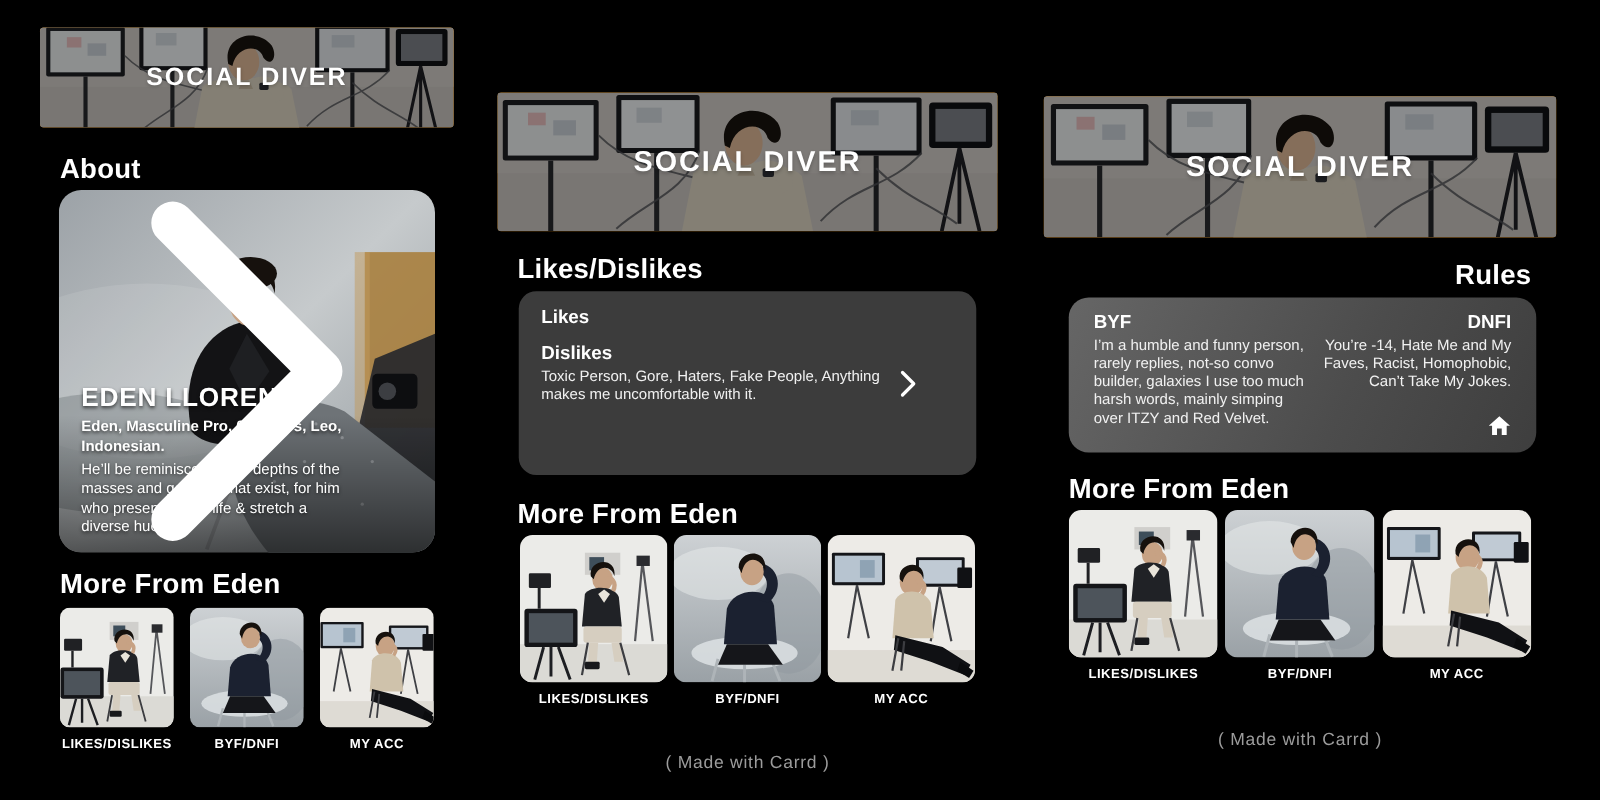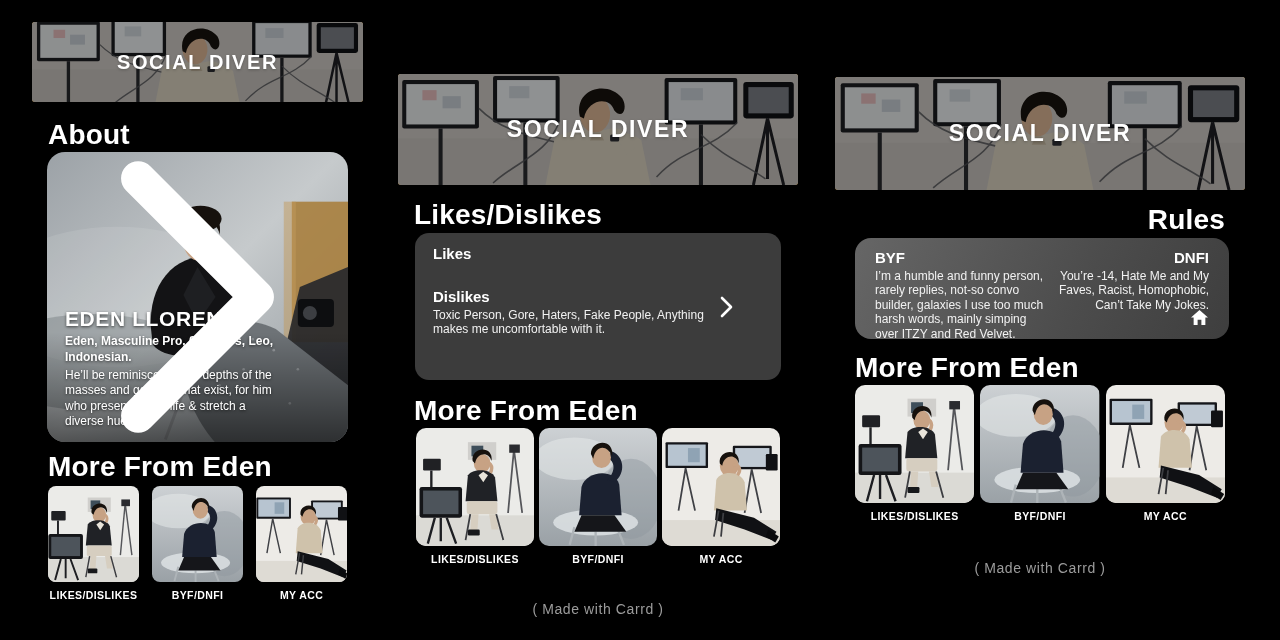--- a/index.html
+++ b/index.html
@@ -5,39 +5,39 @@
   html,body{margin:0;padding:0;background:#000;}
   .stage{position:relative;width:1280px;height:640px;background:#000;overflow:hidden;
          font-family:"Liberation Sans","DejaVu Sans",sans-serif;color:#fff;}
   .panel{position:absolute;}
   
   .hero{position:relative;overflow:hidden;border-radius:3px;background:#a16207;}
   .hero svg{position:absolute;inset:0;width:100%;height:100%;display:block;}
   .hero-title{position:absolute;inset:0;display:flex;align-items:center;justify-content:center;
               font-weight:bold;letter-spacing:1.6px;color:#fff;text-shadow:0 1px 3px rgba(0,0,0,.25);}
   
-  .sec{color:#fff;font-size:28px;font-weight:bold;letter-spacing:.2px;line-height:26px;}
+  .sec{color:#fff;font-size:22px;font-weight:bold;letter-spacing:.2px;line-height:26px;}
   
   .about-card{position:relative;margin:4px 15px 0 15px;height:290px;border-radius:18px;overflow:hidden;cursor:pointer;}
   .about-card>svg{position:absolute;inset:0;width:100%;height:100%;display:block;}
   .about-overlay{position:absolute;left:18px;right:64px;bottom:12px;text-shadow:0 1px 3px rgba(0,0,0,.65);}
   .about-name{font-size:21px;font-weight:bold;letter-spacing:.6px;line-height:1.15;}
   .about-tagline{font-size:12px;font-weight:bold;margin-top:3px;line-height:1.3;}
   .about-bio{font-size:12px;margin-top:2px;line-height:1.3;}
   .about-chev{position:absolute;right:36px;top:233px;}
   
   .card-h{font-size:15px;font-weight:bold;margin:0 0 2px 0;line-height:18px;color:#fff;}
   .card-p{font-size:12px;line-height:1.2;color:#f1f1f1;margin:0;font-weight:500;}
   
   .ld-card{position:relative;margin:5px 17px 0 17px;height:147px;background:#3c3c3c;border-radius:14px;
            padding:12px 64px 8px 18px;box-sizing:border-box;cursor:pointer;}
-  .ld-block + .ld-block{margin-top:25px;}
+  .ld-block + .ld-block{margin-top:11px;}
   .ld-chev{position:absolute;right:48px;top:50%;transform:translateY(-50%);}
   
-  .rules-card{position:relative;margin:5px 16px 0 20px;height:101px;border-radius:16px;
+  .rules-card{position:relative;margin:5px 16px 0 20px;height:124px;border-radius:16px;
               background:linear-gradient(115deg,#666666 0%,#4c4c4c 60%,#3e3e3e 100%);
               padding:11px 20px;box-sizing:border-box;display:flex;justify-content:space-between;}
   .byf-col{width:52%;}
   .dnfi-col{width:45%;text-align:right;}
   .home-btn{position:absolute;right:20px;bottom:12px;width:20px;height:18px;cursor:pointer;background:none;border:0;padding:0;}
   
   .thumb-row{display:grid;grid-template-columns:repeat(3,1fr);}
   figure.thumb-fig{margin:0;}
   .thumb{position:relative;overflow:hidden;cursor:pointer;}
   .thumb>svg{position:absolute;inset:0;width:100%;height:100%;display:block;}

